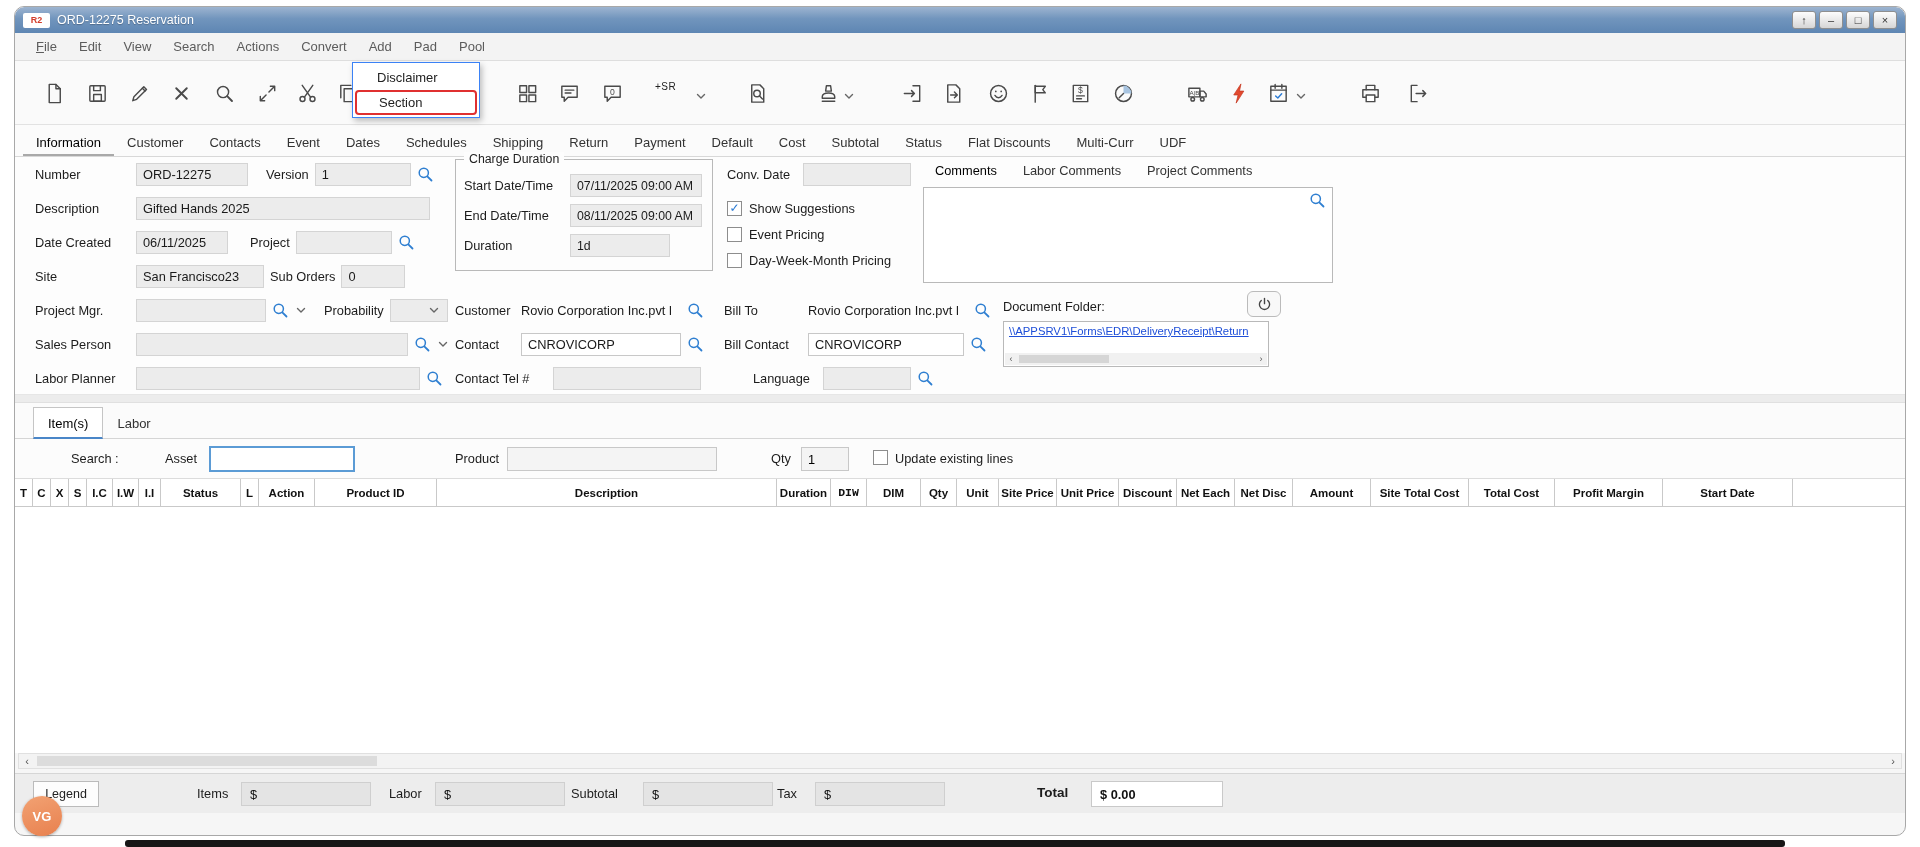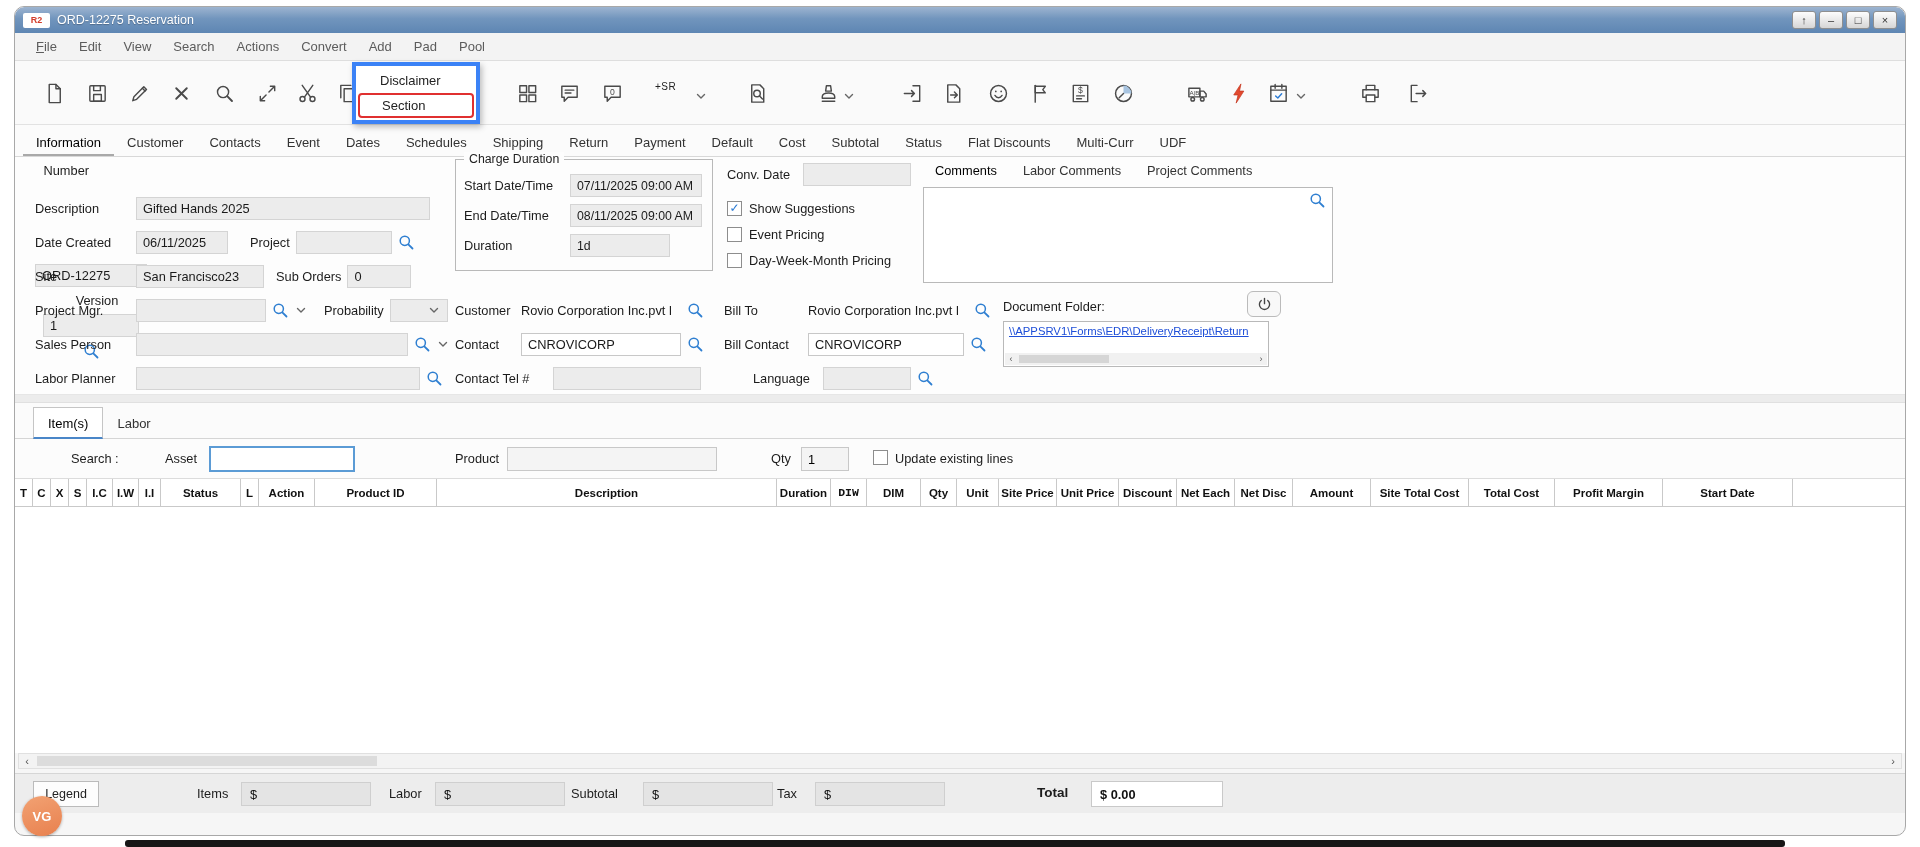--- a/index.html
+++ b/index.html
@@ -19,21 +19,21 @@
   .wbtn { width:24px; height:18px; background:linear-gradient(#fdfdfd,#d6d6d6); border:1px solid #8f8f8f;
           border-radius:3px; font-size:11px; display:flex; align-items:center; justify-content:center; color:#333; }
 
   
   .menubar { height:28px; display:flex; align-items:center; padding:0 10px; background:#f3f3f3;
              border-bottom:1px solid #dedede; font-size:13px; color:#5c5c5c; }
   .menu-item { padding:5px 11px; white-space:nowrap; }
   .menu-item:first-child::first-letter { text-decoration:underline; }
 
   .menu-dropdown { position:absolute; top:55px; left:346px; width:128px; background:#fff;
-                   border:4px solid #3b82f6; box-shadow:2px 3px 6px rgba(0,0,0,.25); z-index:60; padding:2px 0; }
+                   border:1px solid #3b82f6; box-shadow:2px 3px 6px rgba(0,0,0,.25); z-index:60; padding:2px 0; }
   .dd-item { height:25px; line-height:25px; padding-left:24px; font-size:13px; color:#222; }
   .dd-item.highlighted { border:2px solid #e03030; border-radius:4px; margin:0 2px; line-height:21px; padding-left:22px; }
 
   
   .toolbar { position:relative; height:64px; background:#fafafa; border-bottom:1px solid #e2e2e2; }
   .tbtn { position:absolute; top:16px; width:30px; height:32px; display:flex; align-items:center; justify-content:center; }
   .tbtn svg { width:23px; height:23px; }
   .tcaret { position:absolute; top:27px; width:12px; height:12px; }
   .tcaret svg { width:12px; height:12px; }
   .sr-btn { position:absolute; top:20px; font-size:10px; color:#222; letter-spacing:.5px; }
@@ -349,21 +349,21 @@
         <span class="tab">Cost</span>
         <span class="tab">Subtotal</span>
         <span class="tab">Status</span>
         <span class="tab">Flat Discounts</span>
         <span class="tab">Multi-Curr</span>
         <span class="tab">UDF</span>
       </div>
 
     <div class="form-panel">
 
-      <div class="frow" style="left:20px; top:6px;flex-direction:column;">
+      <div class="frow" style="left:20px; top:6px;">
         <span class="lbl w95">Number</span>
         <span class="fld" style="width:112px">ORD-12275</span>
         <span class="lbl" style="margin-left:12px">Version</span>
         <span class="fld" style="width:96px">1</span>
         <span class="sicon">
             <svg viewBox="0 0 16 16" fill="none">
               <circle cx="6.8" cy="6.8" r="4.6" stroke="#2f7fd1" stroke-width="1.5"></circle>
               <path d="M10.3 10.3l4.2 4.2" stroke="#2f7fd1" stroke-width="1.8" stroke-linecap="round"></path>
             </svg>
           </span>
@@ -383,21 +383,21 @@
             <svg viewBox="0 0 16 16" fill="none">
               <circle cx="6.8" cy="6.8" r="4.6" stroke="#2f7fd1" stroke-width="1.5"></circle>
               <path d="M10.3 10.3l4.2 4.2" stroke="#2f7fd1" stroke-width="1.8" stroke-linecap="round"></path>
             </svg>
           </span>
       </div>
 
       <div class="frow" style="left:20px; top:108px;">
         <span class="lbl w95">Site</span>
         <span class="fld" style="width:128px">San Francisco23</span>
-        <span class="lbl" style="margin-left:6px">Sub Orders</span>
+        <span class="lbl" style="margin-left:0">Sub Orders</span>
         <span class="fld" style="width:64px">0</span>
       </div>
 
       <div class="frow" style="left:20px; top:142px;">
         <span class="lbl w95">Project Mgr.</span>
         <span class="fld" style="width:130px"></span>
         <span class="sicon">
             <svg viewBox="0 0 16 16" fill="none">
               <circle cx="6.8" cy="6.8" r="4.6" stroke="#2f7fd1" stroke-width="1.5"></circle>
               <path d="M10.3 10.3l4.2 4.2" stroke="#2f7fd1" stroke-width="1.8" stroke-linecap="round"></path>

